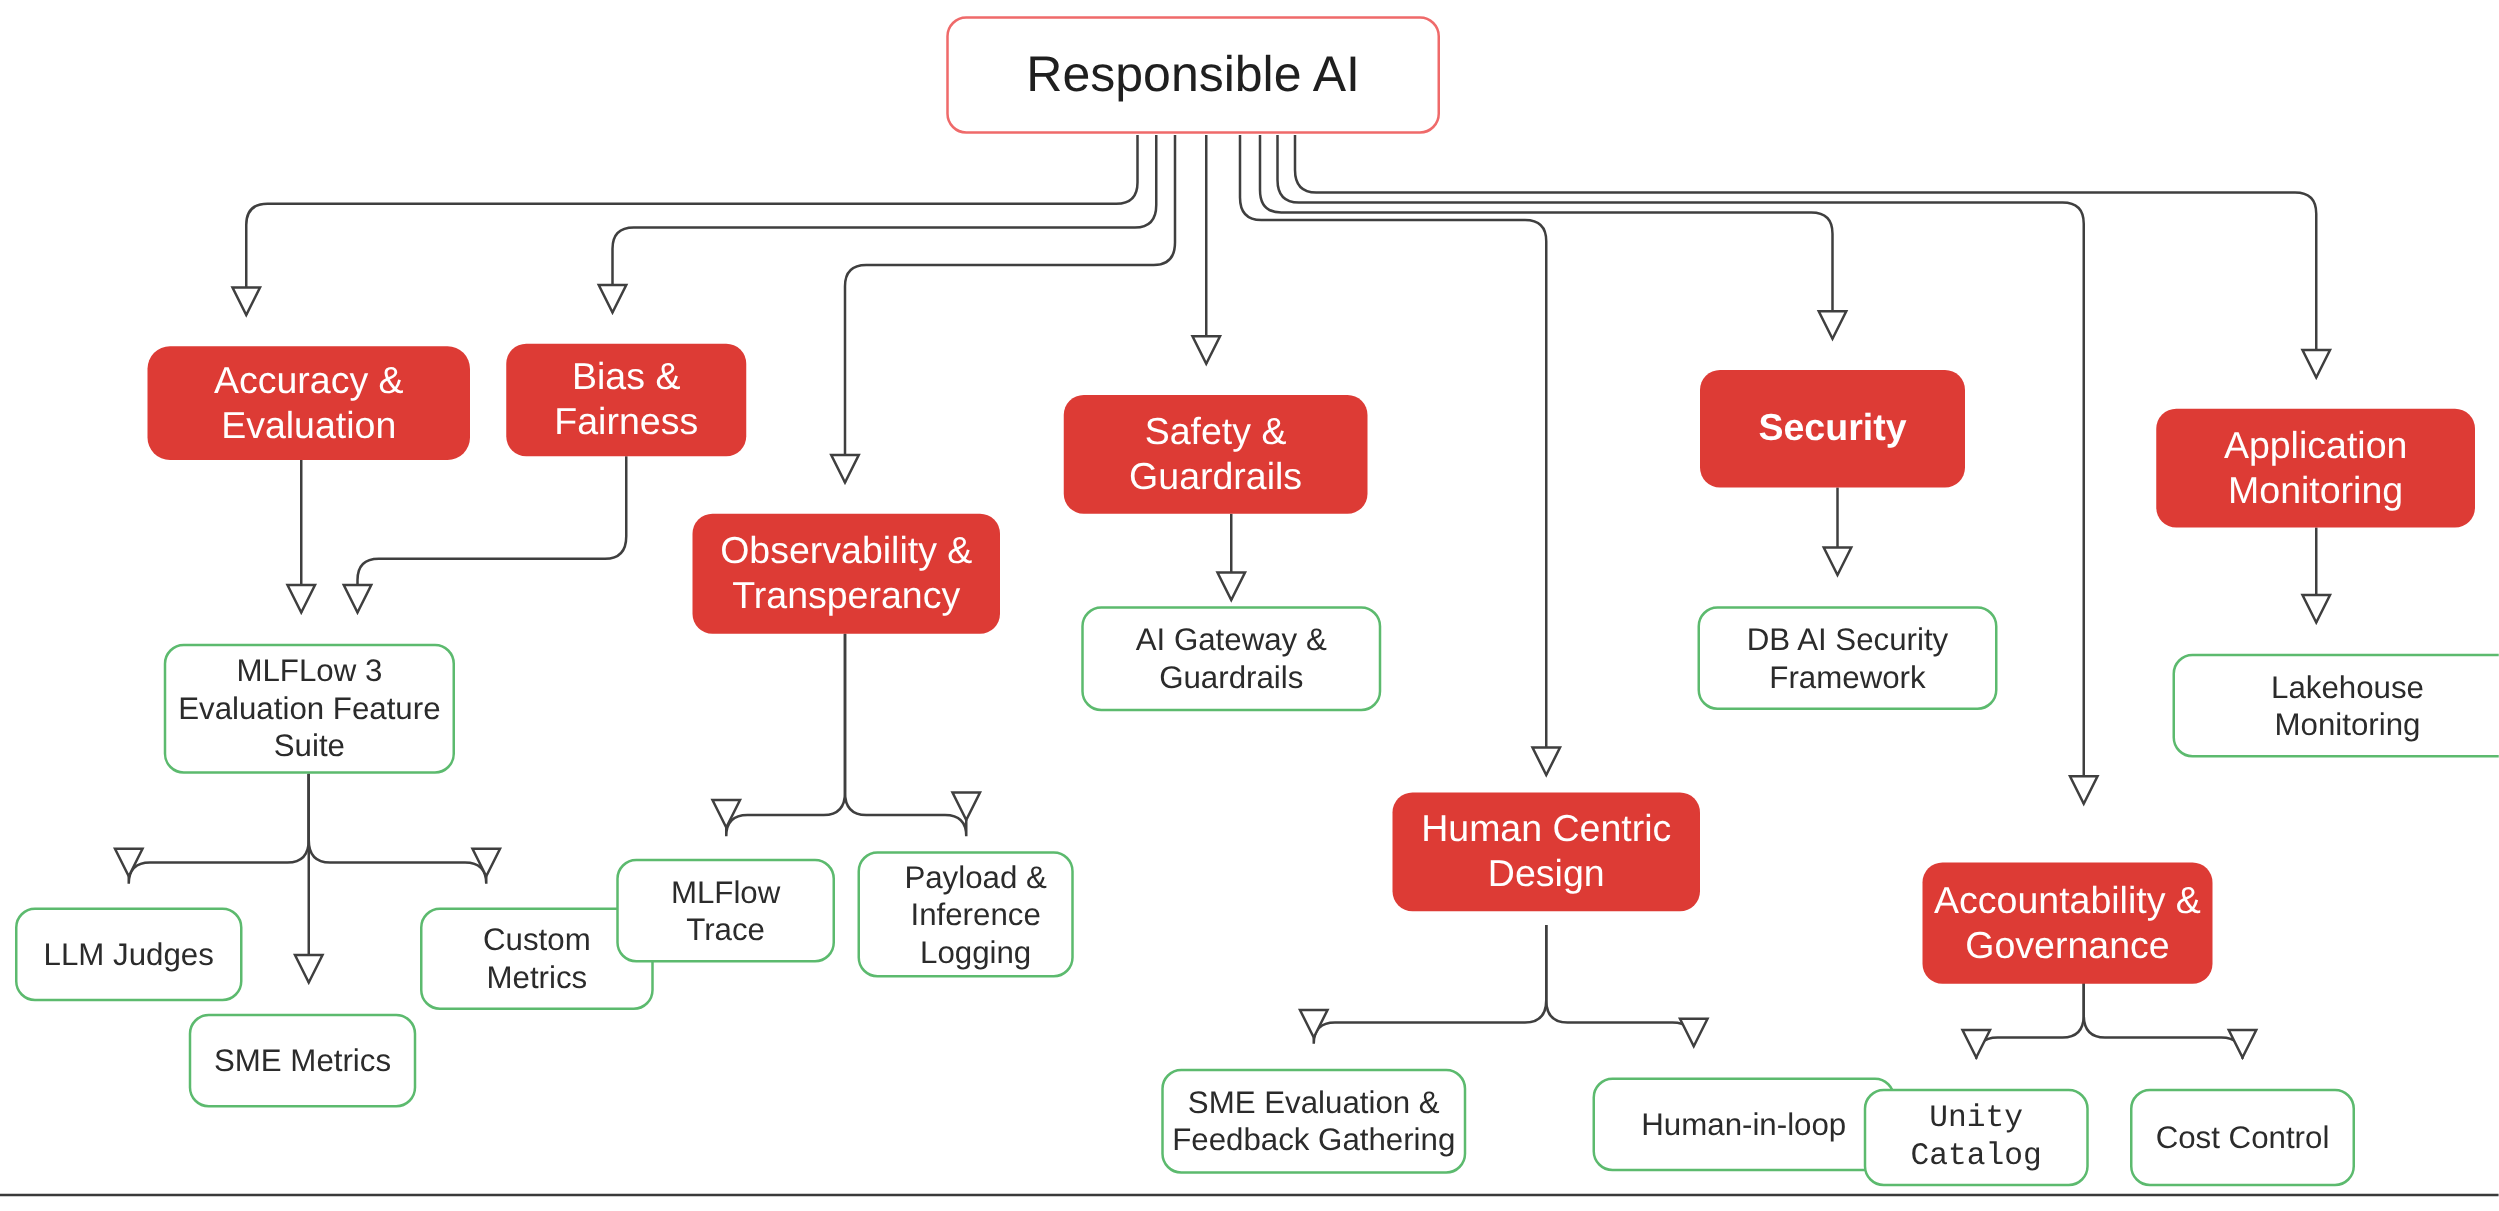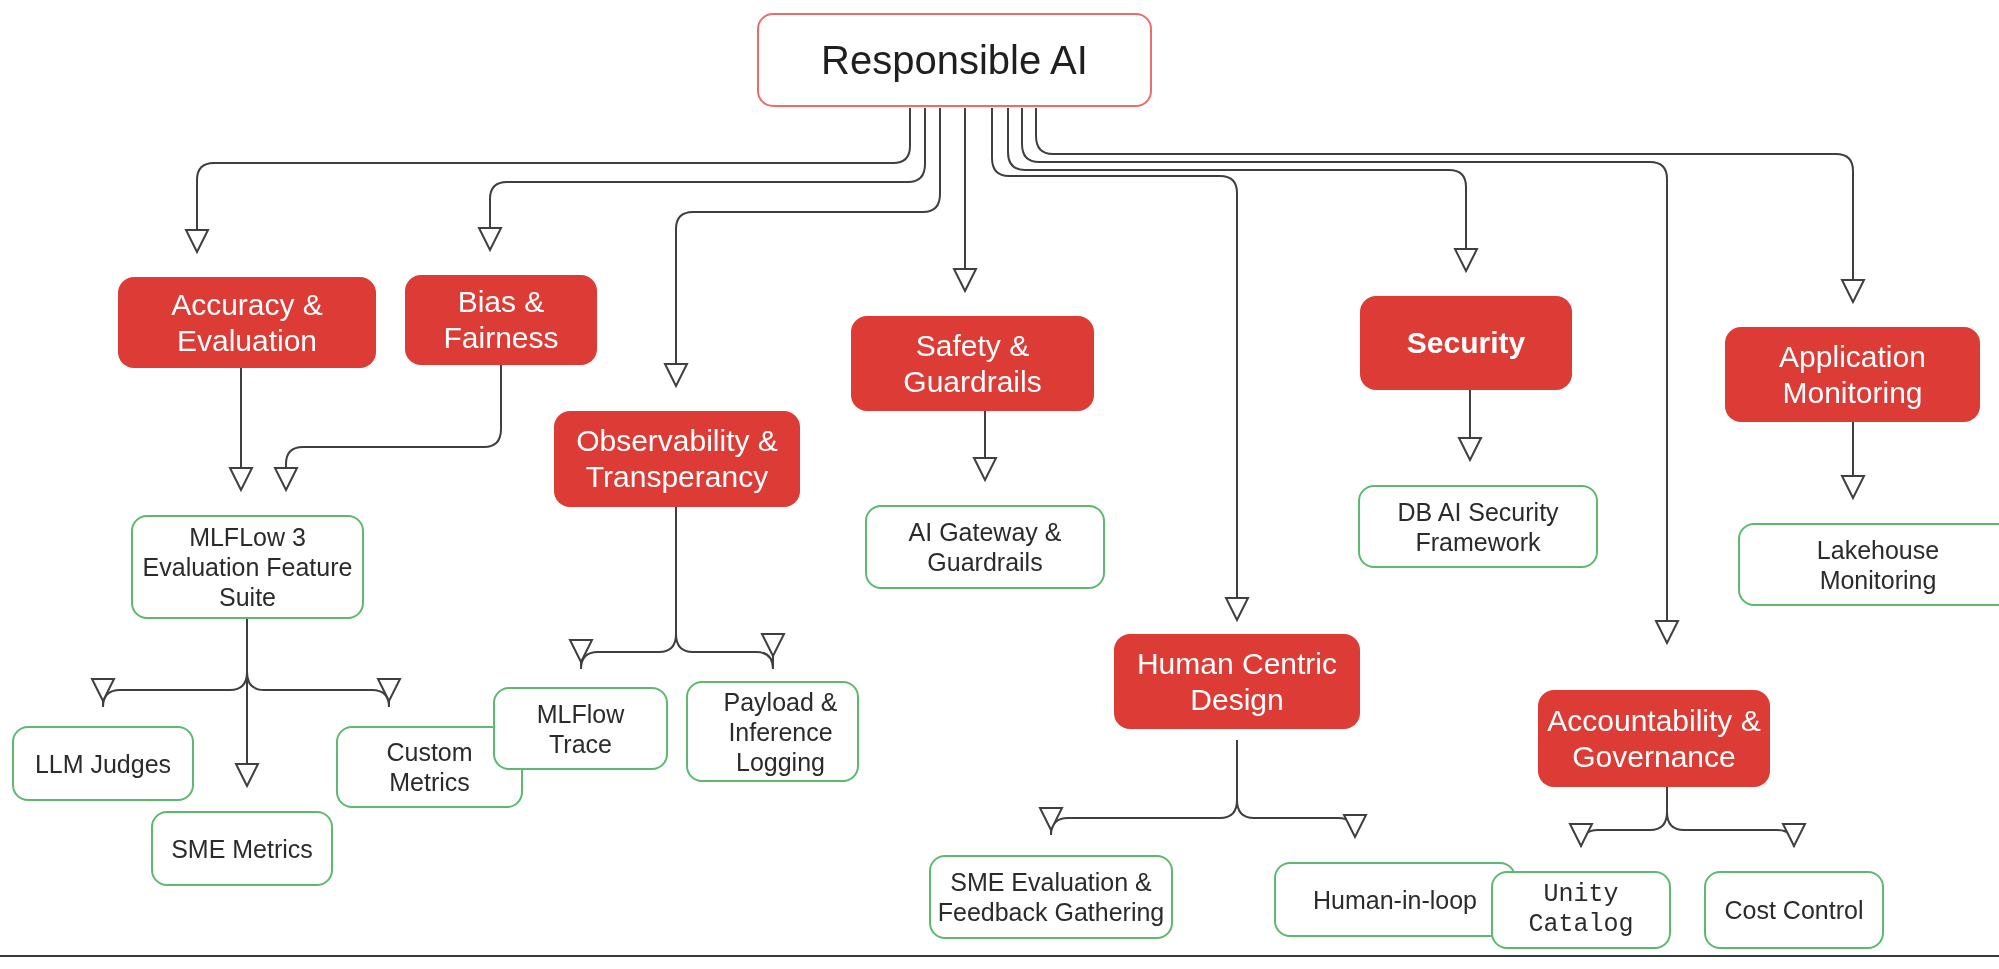--- a/index.html
+++ b/index.html
@@ -112,21 +112,21 @@
       <polygon points="974,458 996,458 985,480" fill="#ffffff" stroke="#3f3f3f" stroke-width="2"></polygon>
       <polygon points="1459,438 1481,438 1470,460" fill="#ffffff" stroke="#3f3f3f" stroke-width="2"></polygon>
       <polygon points="1842,476 1864,476 1853,498" fill="#ffffff" stroke="#3f3f3f" stroke-width="2"></polygon>
       <polygon points="1040,808 1062,808 1051,830" fill="#ffffff" stroke="#3f3f3f" stroke-width="2"></polygon>
       <polygon points="1344,815 1366,815 1355,837" fill="#ffffff" stroke="#3f3f3f" stroke-width="2"></polygon>
       <polygon points="1570,824 1592,824 1581,846" fill="#ffffff" stroke="#3f3f3f" stroke-width="2"></polygon>
       <polygon points="1783,824 1805,824 1794,846" fill="#ffffff" stroke="#3f3f3f" stroke-width="2"></polygon>
     </svg>
   <div id="nodes">
       <div class="node root" style="left: 757px; top: 13px; width: 395px; height: 94px;">Responsible AI</div>
-      <div class="node red" style="left: 118px; top: 277px; width: 258px; height: 91px;">Accuracy &amp;
+      <div class="node red" style="left: 118px; top: 277px; width: 258px; height: 91px; border-radius: 18px;">Accuracy &amp;
 Evaluation</div>
       <div class="node red" style="left: 405px; top: 275px; width: 192px; height: 90px;">Bias &amp;
 Fairness</div>
       <div class="node red" style="left: 554px; top: 411px; width: 246px; height: 96px;">Observability &amp;
 Transperancy</div>
       <div class="node red" style="left: 851px; top: 316px; width: 243px; height: 95px;">Safety &amp;
 Guardrails</div>
       <div class="node red" style="left: 1360px; top: 296px; width: 212px; height: 94px; font-weight: bold;">Security</div>
       <div class="node red" style="left: 1725px; top: 327px; width: 255px; height: 95px;">Application
 Monitoring</div>
@@ -139,21 +139,21 @@
 Suite</div>
       <div class="node green" style="left: 12px; top: 726px; width: 182px; height: 75px;">LLM Judges</div>
       <div class="node green" style="left: 151px; top: 811px; width: 182px; height: 75px;">SME Metrics</div>
       <div class="node green" style="left: 296px; top: 726px; width: 187px; height: 82px; margin-left: 40px;">Custom
 Metrics</div>
       <div class="node green" style="left: 493px; top: 687px; width: 175px; height: 83px;">MLFlow
 Trace</div>
       <div class="node green" style="left: 686px; top: 681px; width: 173px; height: 101px; padding-left: 16px;">Payload &amp;
 Inference
 Logging</div>
-      <div class="node green" style="left: 865px; top: 505px; width: 240px; height: 84px;">AI Gateway &amp;
+      <div class="node green" style="left: 865px; top: 485px; width: 240px; height: 84px;">AI Gateway &amp;
 Guardrails</div>
       <div class="node green" style="left: 1358px; top: 485px; width: 240px; height: 83px;">DB AI Security
 Framework</div>
       <div class="node green" style="left: 1738px; top: 523px; width: 280px; height: 83px;">Lakehouse
 Monitoring</div>
       <div class="node green" style="left: 929px; top: 855px; width: 244px; height: 84px;">SME Evaluation &amp;
 Feedback Gathering</div>
       <div class="node green" style="left: 1274px; top: 862px; width: 242px; height: 75px;">Human-in-loop</div>
       <div class="node green" style="left: 1491px; top: 871px; width: 180px; height: 78px; font-family: Liberation Mono, monospace;">Unity Catalog</div>
       <div class="node green" style="left: 1704px; top: 871px; width: 180px; height: 78px;">Cost Control</div>

